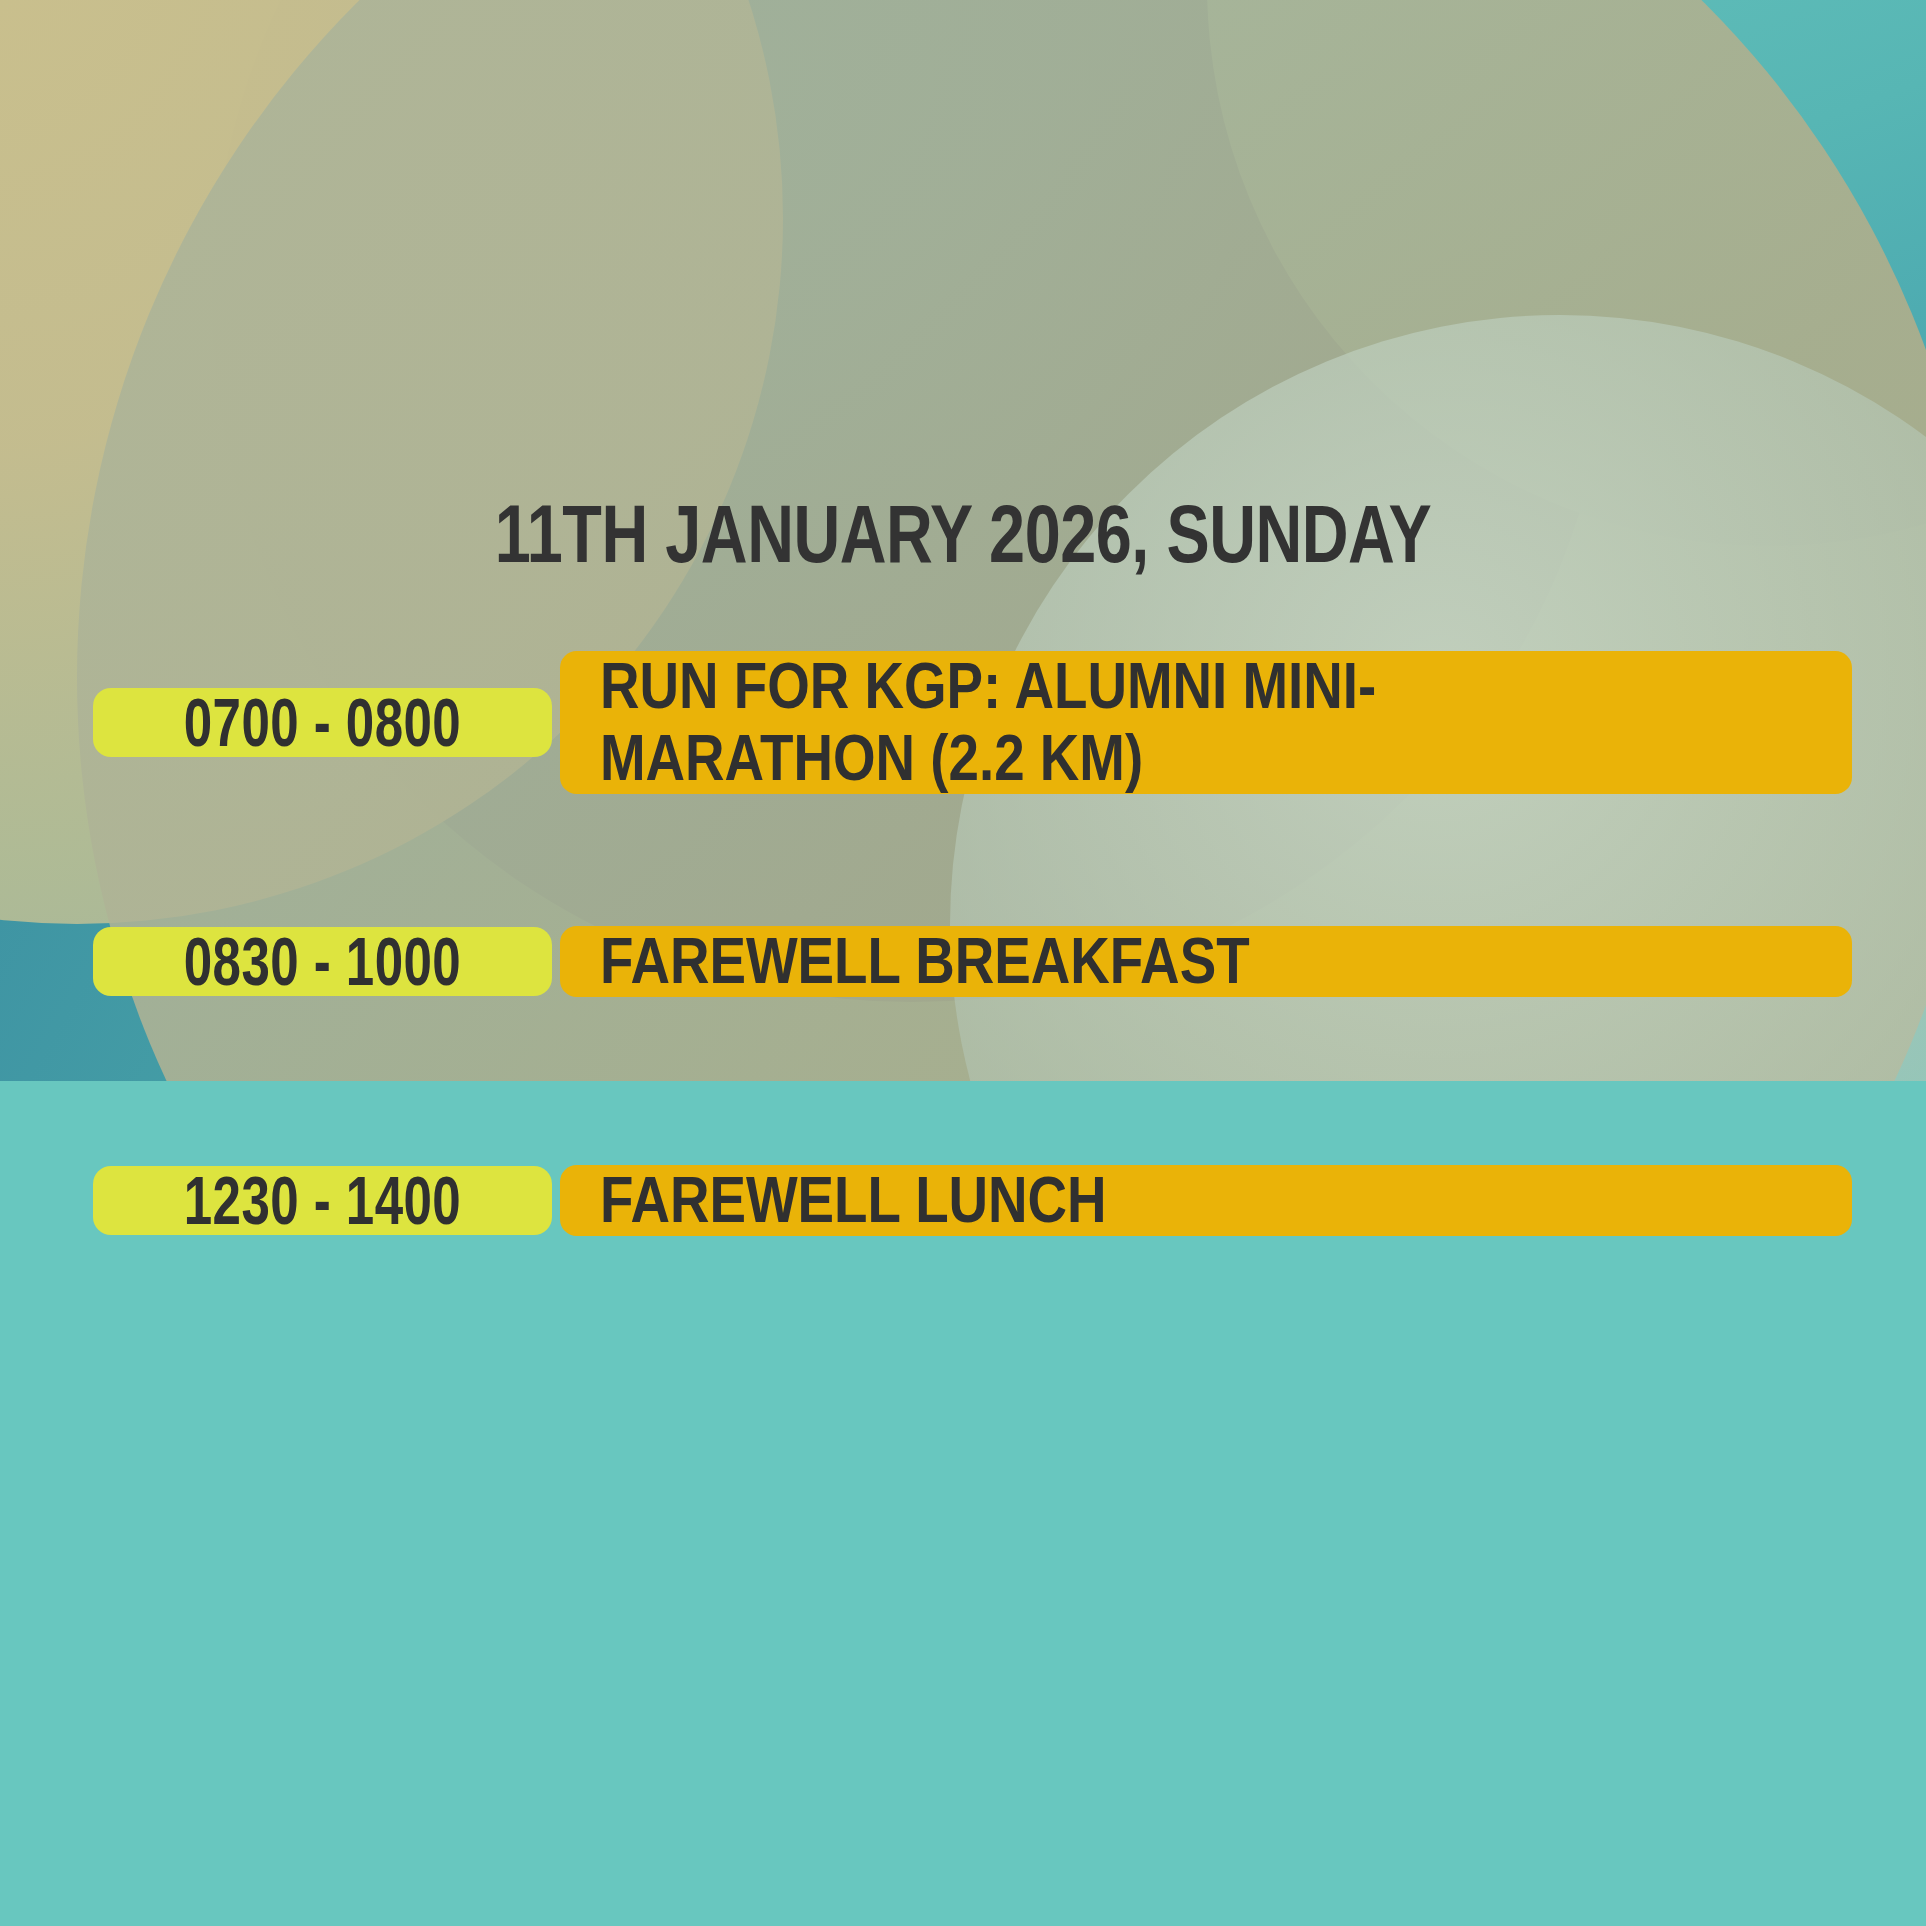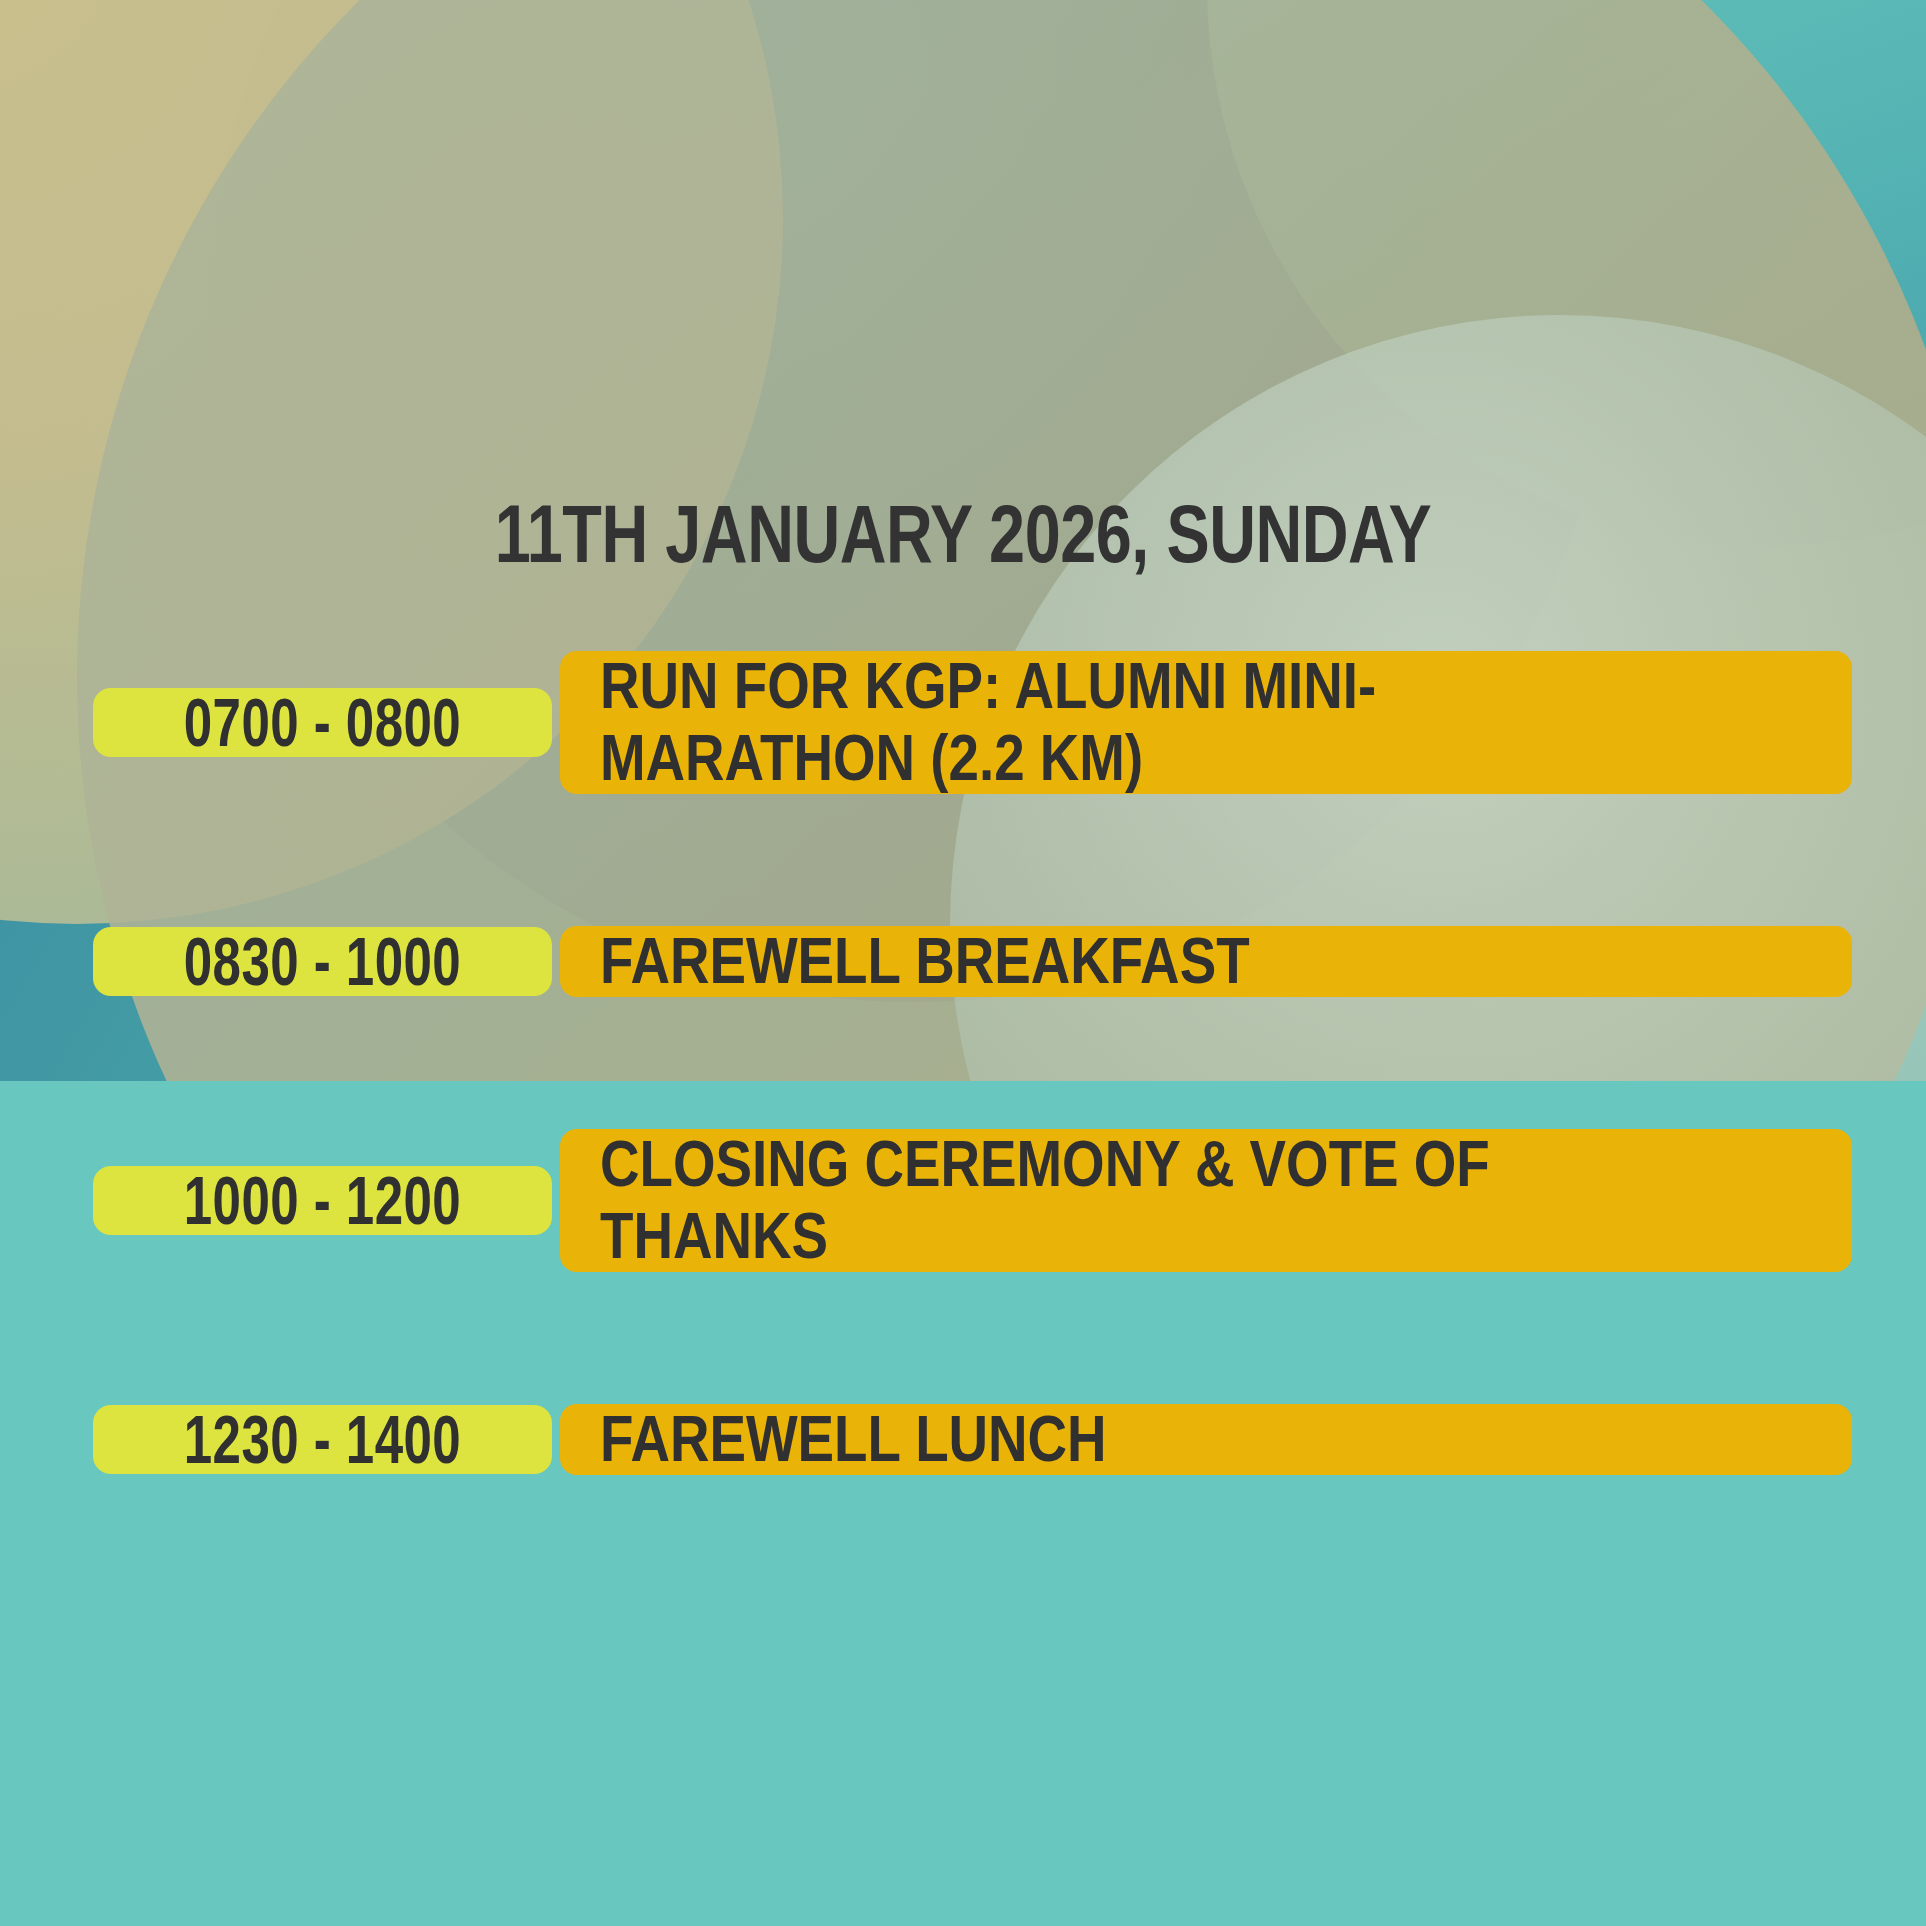--- a/index.html
+++ b/index.html
@@ -219,28 +219,20 @@
 
       <div class="schedule-row">
         <div class="time-chip">
           <span class="time-chip-label">0830 - 1000</span>
         </div>
         <div class="event-card">
           <span class="event-card-label">FAREWELL BREAKFAST</span>
         </div>
       </div>
 
-      <div class="schedule-row">
-        <div class="time-chip">
-          <span class="time-chip-label">1000 - 1200</span>
-        </div>
-        <div class="event-card">
-          <span class="event-card-label">CLOSING CEREMONY &amp; VOTE OF THANKS</span>
-        </div>
-      </div>
 
       <div class="schedule-row">
         <div class="time-chip">
           <span class="time-chip-label">1230 - 1400</span>
         </div>
         <div class="event-card">
           <span class="event-card-label">FAREWELL LUNCH</span>
         </div>
       </div>
 

